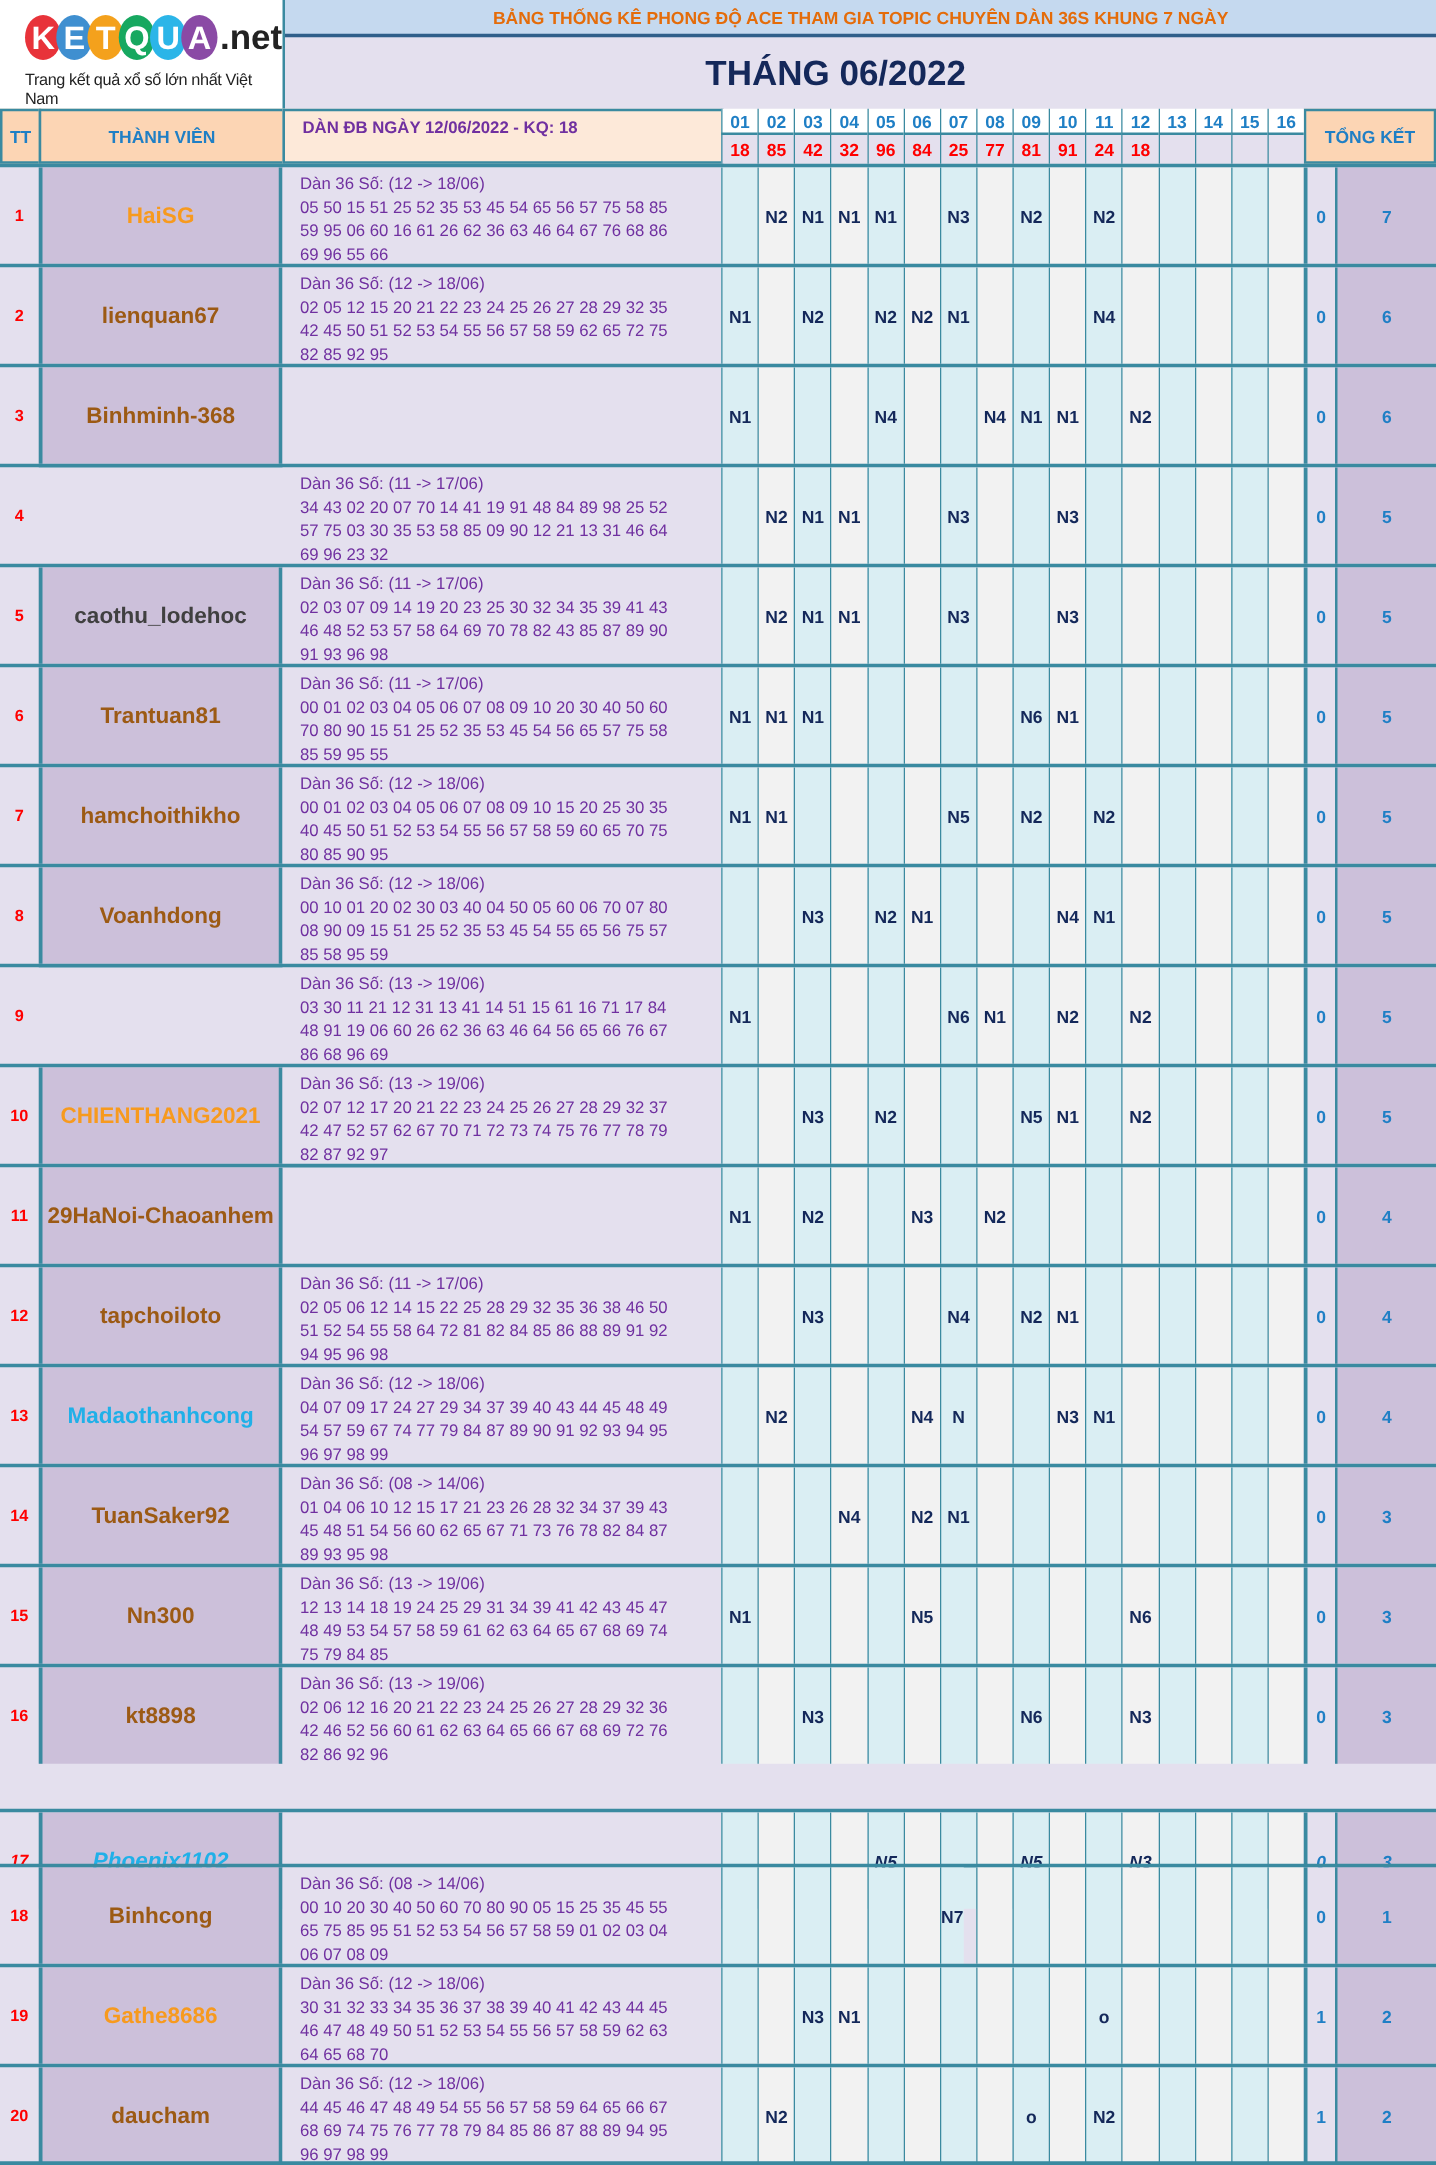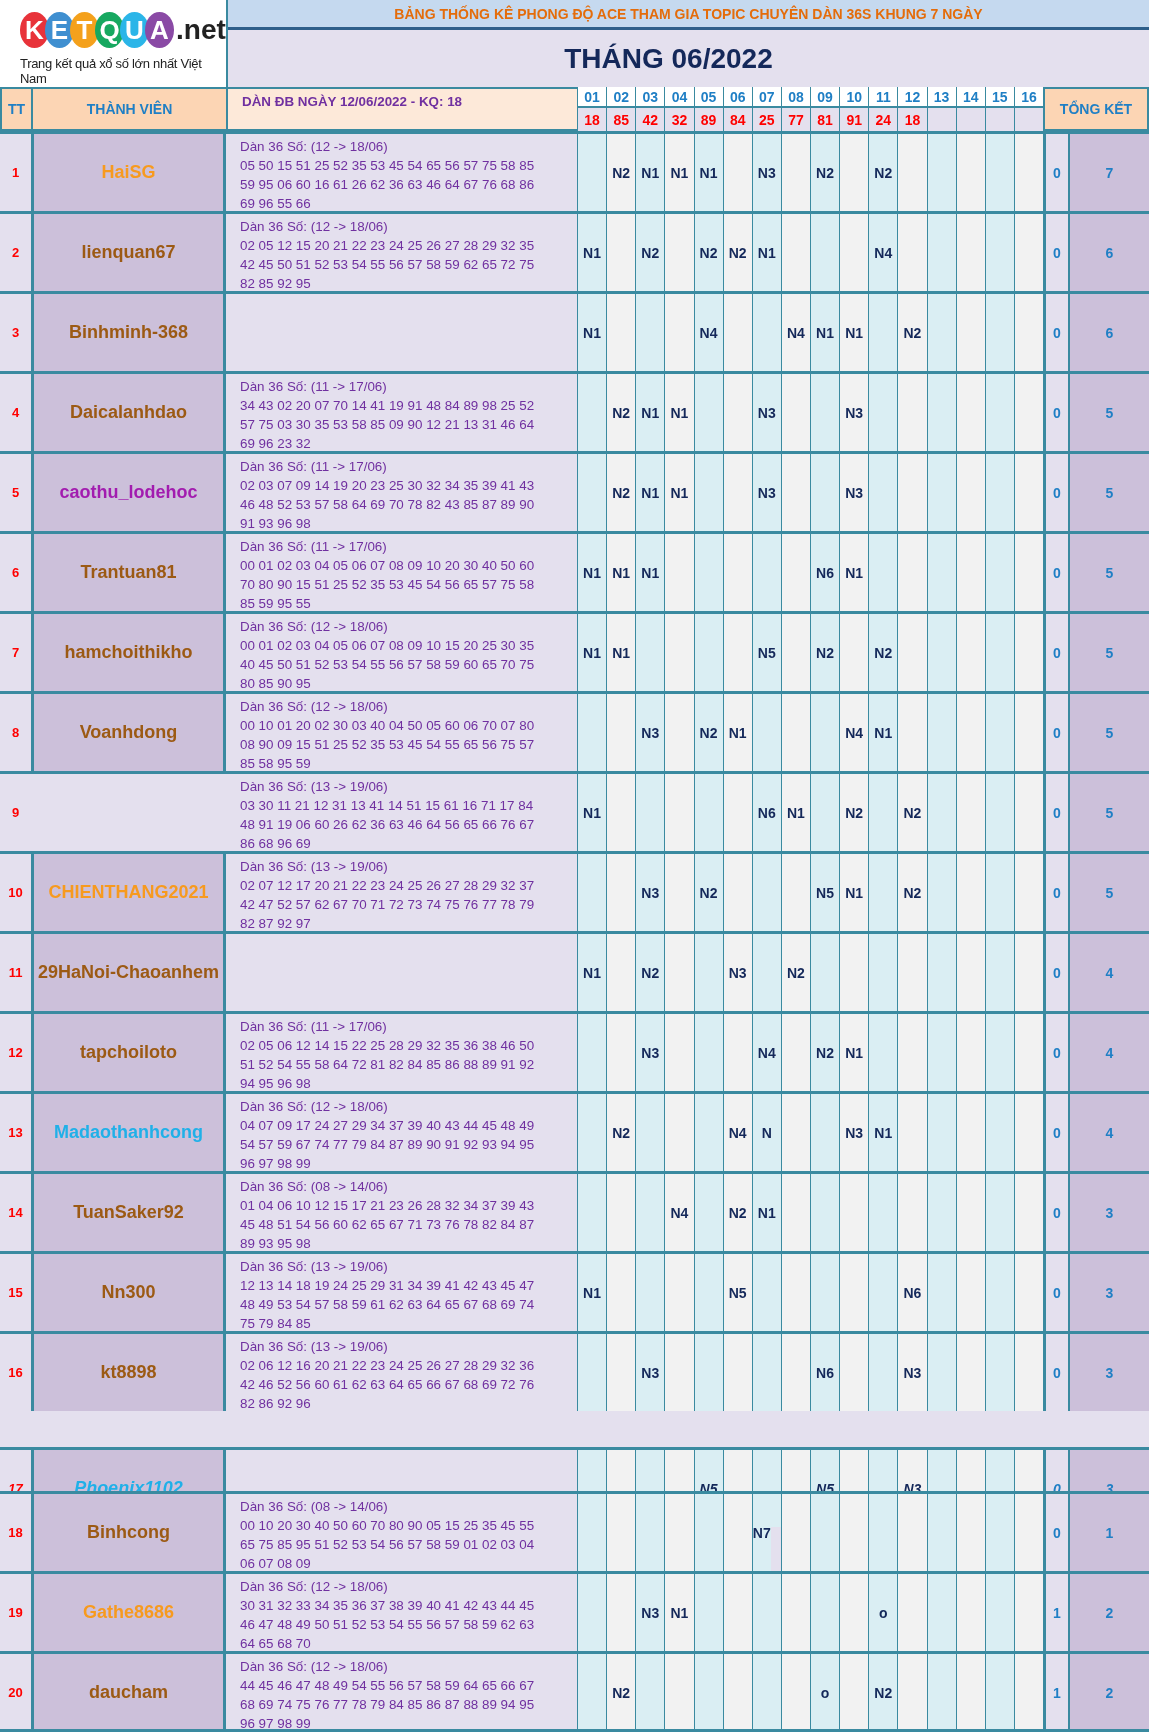--- a/index.html
+++ b/index.html
@@ -58,21 +58,21 @@
 <div id="dayHeaders">
     <div class="daynum" style="left: 577px; width: 29.125px;">01</div>
     <div class="kq" style="left: 577px; width: 29.125px;">18</div>
     <div class="daynum" style="left: 606.125px; width: 29.125px;">02</div>
     <div class="kq" style="left: 606.125px; width: 29.125px;">85</div>
     <div class="daynum" style="left: 635.25px; width: 29.125px;">03</div>
     <div class="kq" style="left: 635.25px; width: 29.125px;">42</div>
     <div class="daynum" style="left: 664.375px; width: 29.125px;">04</div>
     <div class="kq" style="left: 664.375px; width: 29.125px;">32</div>
     <div class="daynum" style="left: 693.5px; width: 29.125px;">05</div>
-    <div class="kq" style="left: 693.5px; width: 29.125px;">89</div>
+    <div class="kq" style="left: 693.5px; width: 29.125px;">96</div>
     <div class="daynum" style="left: 722.625px; width: 29.125px;">06</div>
     <div class="kq" style="left: 722.625px; width: 29.125px;">84</div>
     <div class="daynum" style="left: 751.75px; width: 29.125px;">07</div>
     <div class="kq" style="left: 751.75px; width: 29.125px;">25</div>
     <div class="daynum" style="left: 780.875px; width: 29.125px;">08</div>
     <div class="kq" style="left: 780.875px; width: 29.125px;">77</div>
     <div class="daynum" style="left: 810px; width: 29.125px;">09</div>
     <div class="kq" style="left: 810px; width: 29.125px;">81</div>
     <div class="daynum" style="left: 839.125px; width: 29.125px;">10</div>
     <div class="kq" style="left: 839.125px; width: 29.125px;">91</div>
@@ -173,21 +173,20 @@
       <div class="c day even" style="left:897.375px;width:29.125px">N2</div>
       <div class="c day odd" style="left:926.5px;width:29.125px"></div>
       <div class="c day even" style="left:955.625px;width:29.125px"></div>
       <div class="c day odd" style="left:984.75px;width:29.125px"></div>
       <div class="c day even" style="left:1013.875px;width:29.125px"></div>
       <div class="c sumA">0</div>
       <div class="c sumB">6</div>
     </div>
     <div class="row" style="top: 371px;">
       <div class="c tt">4</div>
-      <div class="c mem" style="color:#9c5a14">Daicalanhdao</div>
       <div class="c dan">
         <div>
           <div>Dàn 36 Số: (11 -&gt; 17/06)</div>
           <div class="nums">34 43 02 20 07 70 14 41 19 91 48 84 89 98 25 52
 57 75 03 30 35 53 58 85 09 90 12 21 13 31 46 64
 69 96 23 32</div>
         </div>
       </div>
       <div class="c day odd" style="left:577px;width:29.125px"></div>
       <div class="c day even" style="left:606.125px;width:29.125px">N2</div>
@@ -203,21 +202,21 @@
       <div class="c day even" style="left:897.375px;width:29.125px"></div>
       <div class="c day odd" style="left:926.5px;width:29.125px"></div>
       <div class="c day even" style="left:955.625px;width:29.125px"></div>
       <div class="c day odd" style="left:984.75px;width:29.125px"></div>
       <div class="c day even" style="left:1013.875px;width:29.125px"></div>
       <div class="c sumA">0</div>
       <div class="c sumB">5</div>
     </div>
     <div class="row" style="top: 451px;">
       <div class="c tt">5</div>
-      <div class="c mem" style="color:#a21caf">caothu_lodehoc</div>
+      <div class="c mem" style="color:#404040">caothu_lodehoc</div>
       <div class="c dan">
         <div>
           <div>Dàn 36 Số: (11 -&gt; 17/06)</div>
           <div class="nums">02 03 07 09 14 19 20 23 25 30 32 34 35 39 41 43
 46 48 52 53 57 58 64 69 70 78 82 43 85 87 89 90
 91 93 96 98</div>
         </div>
       </div>
       <div class="c day odd" style="left:577px;width:29.125px"></div>
       <div class="c day even" style="left:606.125px;width:29.125px">N2</div>

